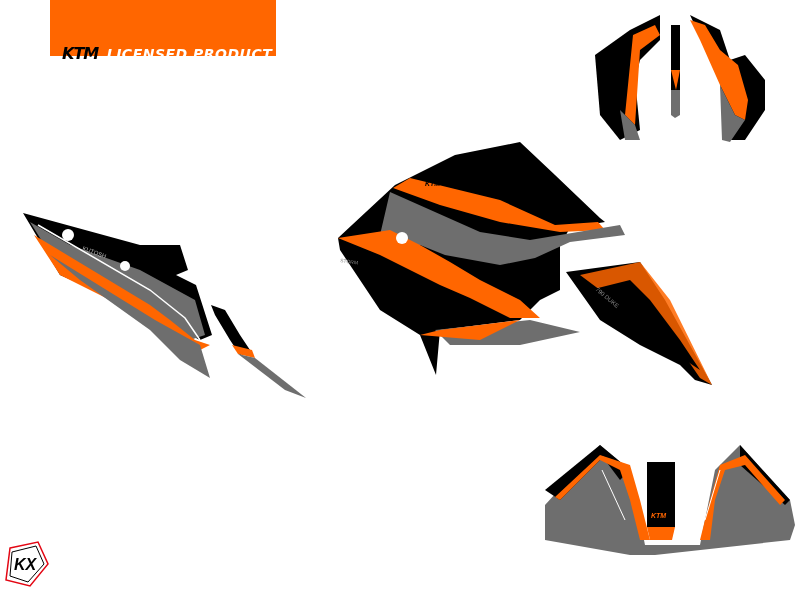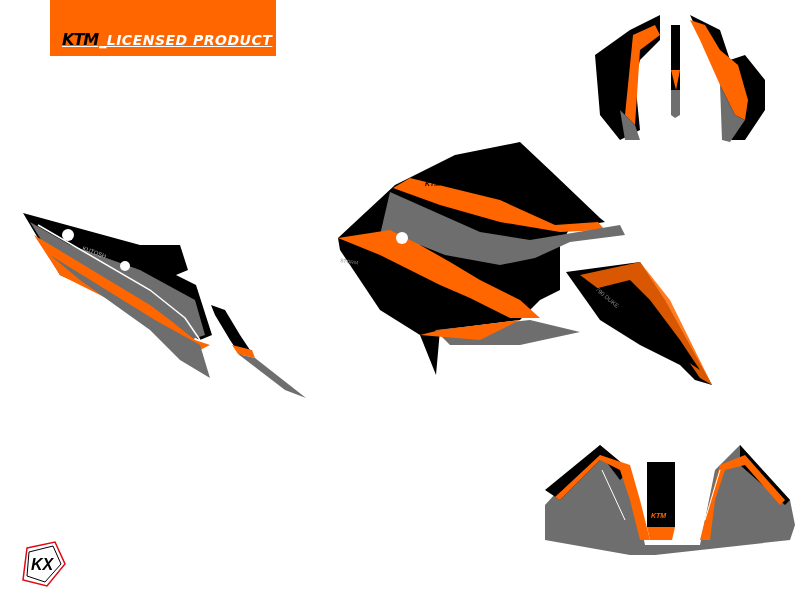--- a/index.html
+++ b/index.html
@@ -1,21 +1,21 @@
 <!DOCTYPE html>
 <html><head>
   <meta charset="utf-8">
   <style>
     html, body { margin: 0; padding: 0; background: #ffffff; }
     body { width: 800px; height: 600px; position: relative; overflow: hidden; font-family: "Liberation Sans", sans-serif; }
     .banner { position: absolute; left: 50px; top: 0; width: 226px; height: 56px; background: #ff6600; }
-    .banner-text { position: absolute; left: 12px; top: 30px; font-family: "DejaVu Sans", sans-serif; font-weight: bold; font-style: italic; font-size: 14px; color: #ffffff; letter-spacing: 0.5px; white-space: nowrap; text-decoration: underline; }
+    .banner-text { position: absolute; left: 12px; top: 44px; font-family: "DejaVu Sans", sans-serif; font-weight: bold; font-style: italic; font-size: 14px; color: #ffffff; letter-spacing: 0.5px; white-space: nowrap; text-decoration: underline; }
     .banner-text .brand { color: #000000; font-size: 16px; letter-spacing: -1px; margin-right: 1px; }
     svg.art { position: absolute; left: 0; top: 0; width: 800px; height: 600px; }
-    .logo { position: absolute; left: 17px; top: 538px; width: 50px; height: 54px; }
+    .logo { position: absolute; left: 0; top: 538px; width: 50px; height: 54px; }
   </style>
 </head>
 <body>
 
 <div class="banner">
   <div class="banner-text"><span class="brand">KTM</span><span>_LICENSED PRODUCT</span></div>
 </div>
 
 <svg class="art" viewBox="0 0 800 600">
 

